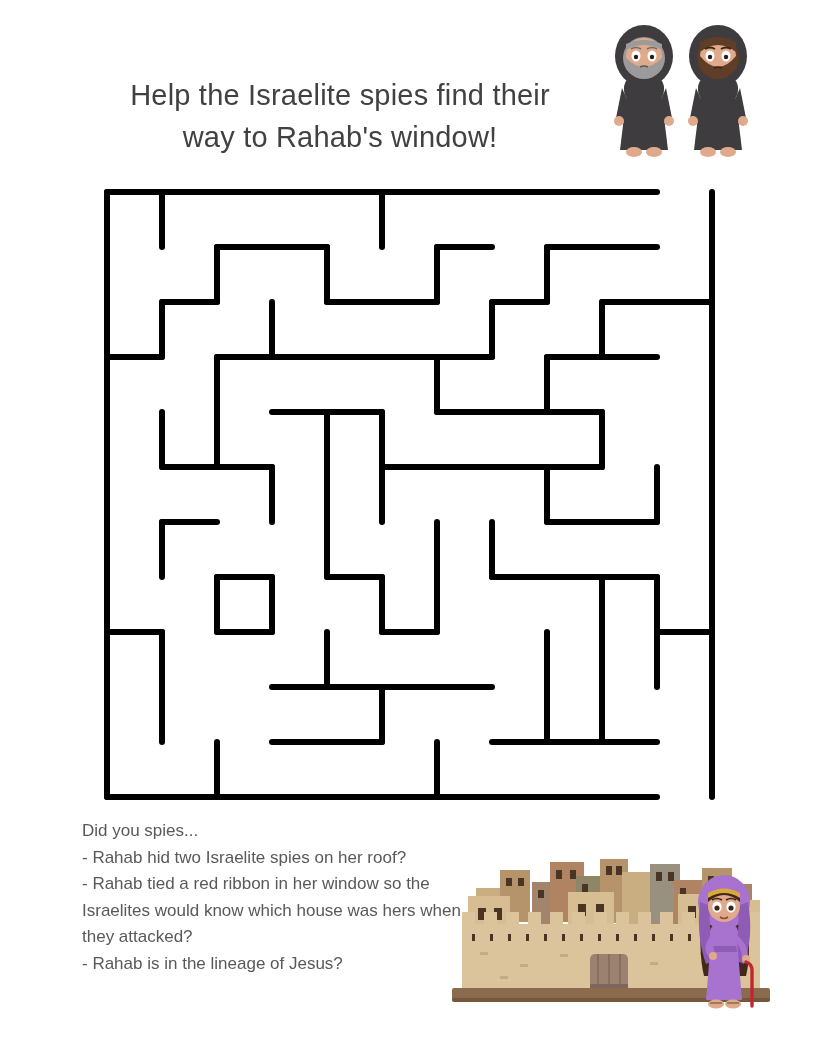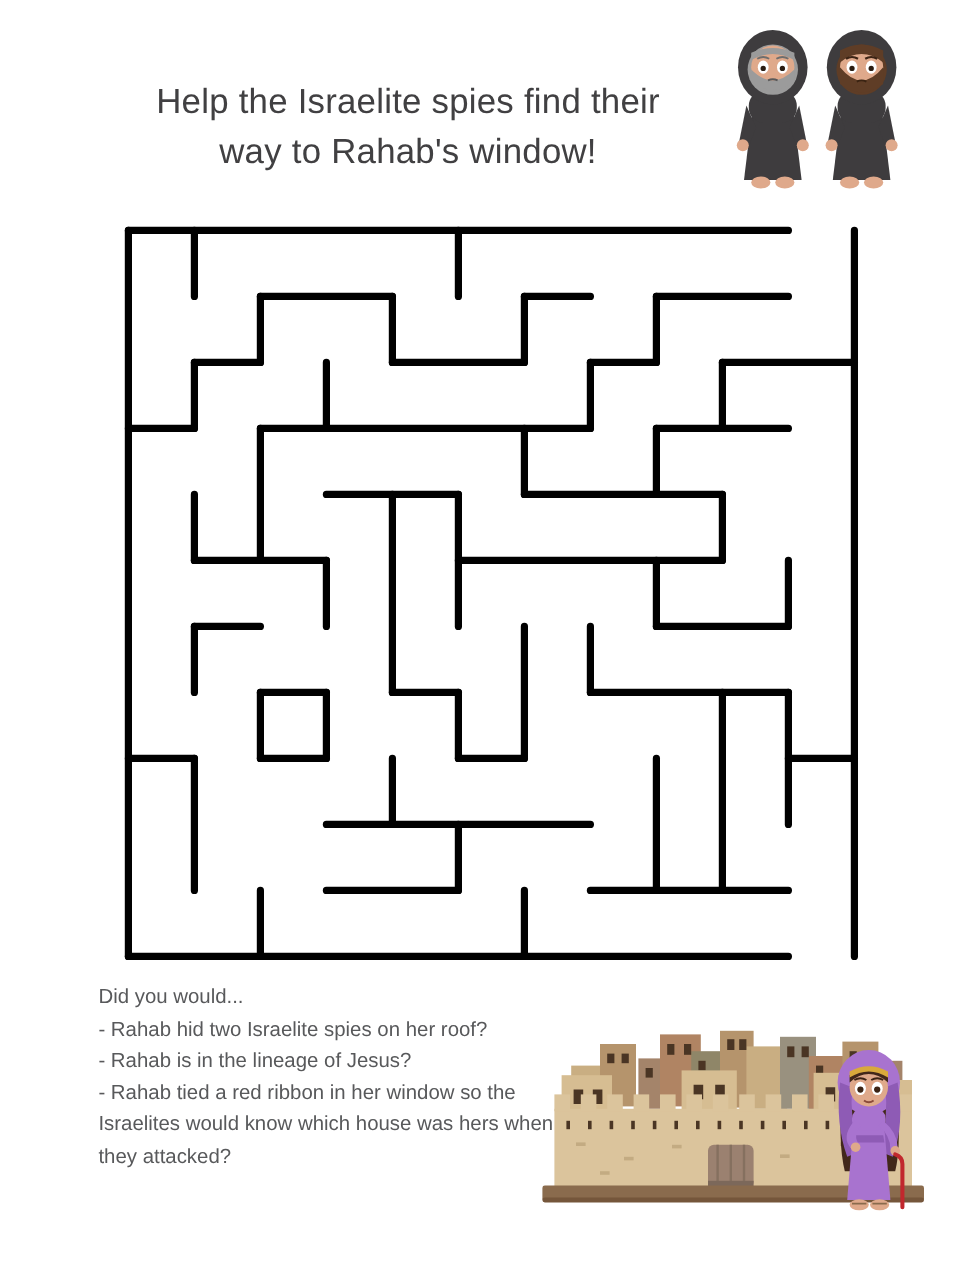--- a/index.html
+++ b/index.html
@@ -1,18 +1,18 @@
 <!DOCTYPE html>
 <html style="--ink_title: #414042; --ink_body: #58595b; --maze_stroke: #000000; --robe: #3e3c3e; --robe_dark: #2f2d2f; --skin: #dfa98b; --skin_light: #ecc3a6; --beard_gray: #9b9b9b; --beard_brown: #5f3d26; --purple: #a873cf; --purple_dark: #8e5bb5; --gold: #d9a93c; --hair_brown: #42281a; --cord_red: #c1272d; --wall_tan: #dbc49c; --wall_shadow: #c4ab7e; --base_brown: #8a6b4d; --base_dark: #75563b; --door: #9b8170; --door_dark: #7c685a; --window: #4a3524; --bld_tan: #c9ae82; --bld_brown: #b5946c; --bld_dark: #a4846a; --bld_light: #d6bd92; --bld_olive: #8f8668; --bld_gray: #99917f; --bld_red: #b08463;"><head>
 <meta charset="utf-8">
 <style>
   html,body{margin:0;padding:0;background:#ffffff;}
   .page{position:relative;width:816px;height:1056px;background:#fff;overflow:hidden;
         font-family:"Liberation Sans",sans-serif;}
-  .title{position:absolute;left:85px;top:64px;width:510px;text-align:center;
+  .title{position:absolute;left:85px;top:74px;width:510px;text-align:center;
          font-size:29px;line-height:42px;font-weight:400;color:var(--ink_title,#414042);
          letter-spacing:.2px;}
   .spies{position:absolute;left:610px;top:14px;width:150px;height:148px;}
   .maze-svg{position:absolute;left:0;top:0;width:816px;height:1056px;}
   .facts{position:absolute;left:82px;top:818px;width:404px;font-size:17px;
          line-height:26.5px;color:var(--ink_body,#58595b);}
   .city{position:absolute;left:450px;top:852px;width:322px;height:160px;}
   .rahab{position:absolute;left:686px;top:872px;width:80px;height:142px;}
   svg{display:block;}
 </style>
@@ -138,24 +138,24 @@
       <line x1="547" y1="632" x2="547" y2="742" stroke="#000000" stroke-width="6" stroke-linecap="round"></line>
       <line x1="602" y1="302" x2="602" y2="357" stroke="#000000" stroke-width="6" stroke-linecap="round"></line>
       <line x1="602" y1="412" x2="602" y2="467" stroke="#000000" stroke-width="6" stroke-linecap="round"></line>
       <line x1="602" y1="577" x2="602" y2="742" stroke="#000000" stroke-width="6" stroke-linecap="round"></line>
       <line x1="657" y1="467" x2="657" y2="522" stroke="#000000" stroke-width="6" stroke-linecap="round"></line>
       <line x1="657" y1="577" x2="657" y2="687" stroke="#000000" stroke-width="6" stroke-linecap="round"></line>
       <line x1="712" y1="192" x2="712" y2="797" stroke="#000000" stroke-width="6" stroke-linecap="round"></line>
     </svg>
 
   <div class="facts">
-    <div>Did you would...</div>
+    <div>Did you spies...</div>
     <div>- Rahab hid two Israelite spies on her roof?</div>
+    <div>- Rahab tied a red ribbon in her window so the Israelites would know which house was hers when they attacked?</div>
     <div>- Rahab is in the lineage of Jesus?</div>
-    <div>- Rahab tied a red ribbon in her window so the Israelites would know which house was hers when they attacked?</div>
   </div>
 
   <div class="city">
     <svg width="322" height="160" viewBox="0 0 322 160">
 
       <g>
         <rect x="26" y="36" width="36" height="40" style="fill:var(--bld_tan)"></rect>
         <rect x="50" y="18" width="30" height="52" style="fill:var(--bld_brown)"></rect>
         <rect x="82" y="30" width="26" height="42" style="fill:var(--bld_dark)"></rect>
         <rect x="100" y="10" width="34" height="60" style="fill:var(--bld_red)"></rect>

